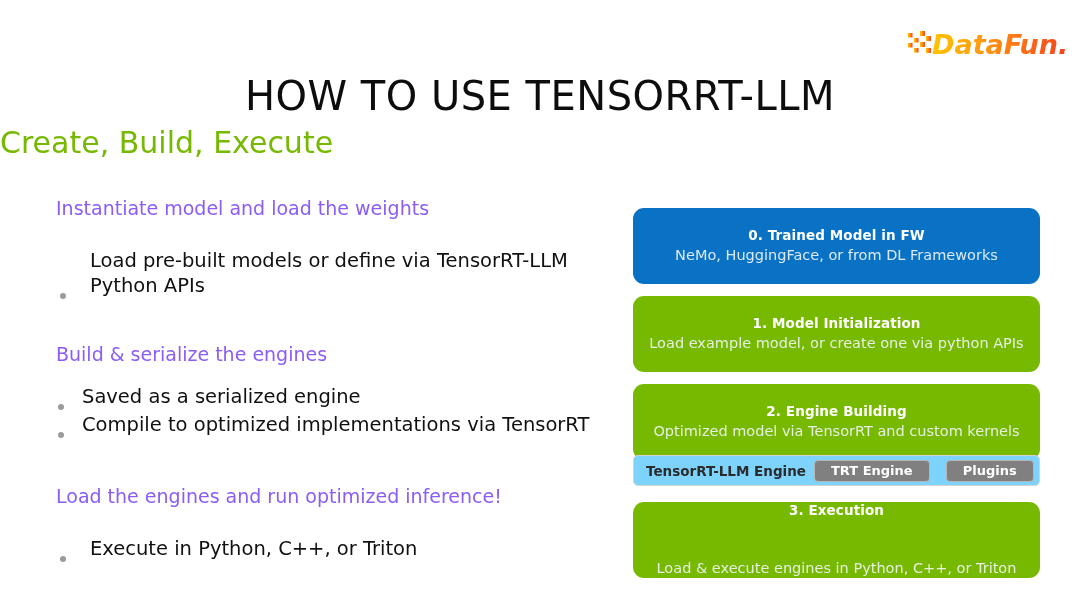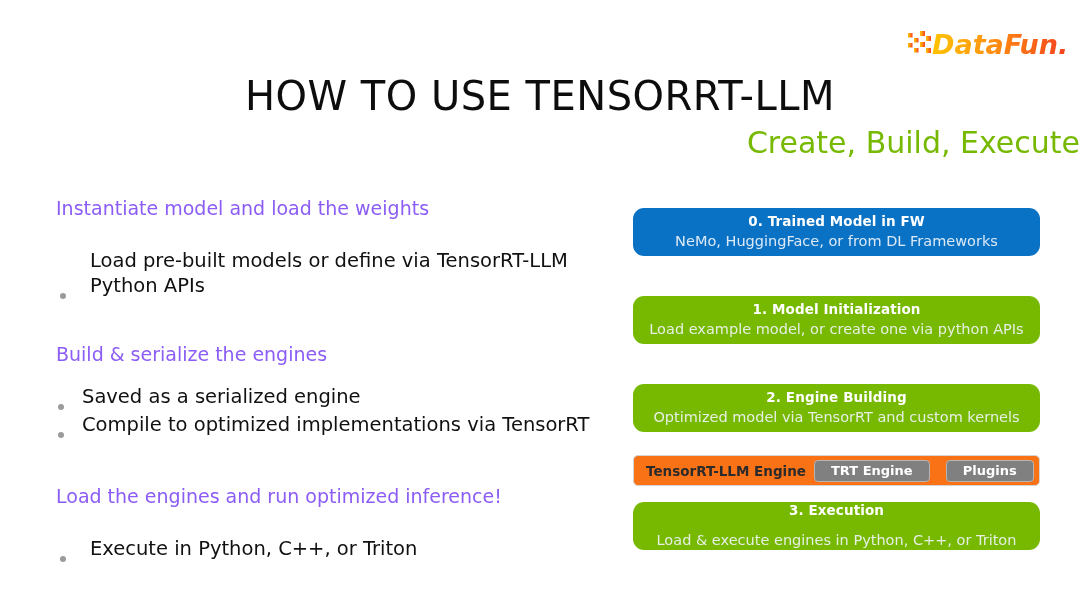--- a/index.html
+++ b/index.html
@@ -46,21 +46,21 @@
     letter-spacing: 0.5px;
     color: #0d0d0d;
     line-height: 1.1;
     white-space: nowrap;
   }
   .subtitle {
     position: absolute;
     left: 0;
     top: 126px;
     width: 1080px;
-    text-align: right;
+    text-align: left;
     font-size: 30px;
     font-weight: 400;
     color: #76b900;
     line-height: 1.1;
     white-space: nowrap;
   }
 
   
   .left-col {
     position: absolute;
@@ -109,21 +109,21 @@
     position: absolute;
     left: 633px;
     top: 208px;
     width: 407px;
     height: 356px;
   }
   .stage {
     position: absolute;
     left: 0;
     width: 407px;
-    height: 48px;
+    height: 76px;
     border-radius: 11px;
     box-sizing: border-box;
     display: flex;
     flex-direction: column;
     align-items: center;
     justify-content: center;
     text-align: center;
   }
   .stage-title {
     font-size: 13.5px;
@@ -147,21 +147,21 @@
   .stage-3 { top: 294px; justify-content: space-between; }
 
   
   .engine-bar {
     position: absolute;
     left: 0;
     top: 247px;
     width: 407px;
     height: 31px;
     box-sizing: border-box;
-    background: #f97316;
+    background: #7dd3fc;
     border: 1px solid #d4d4d4;
     border-radius: 5px;
     display: flex;
     align-items: center;
     padding: 0 5px 0 12px;
     gap: 8px;
   }
   .engine-label {
     font-size: 13.5px;
     font-weight: bold;

